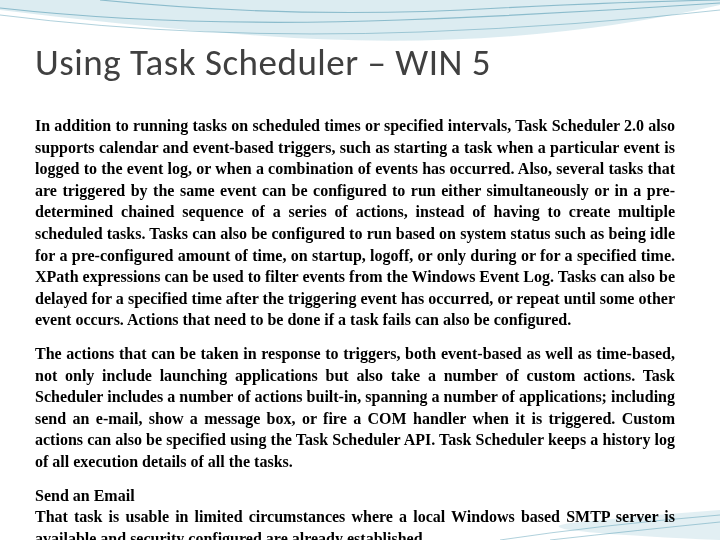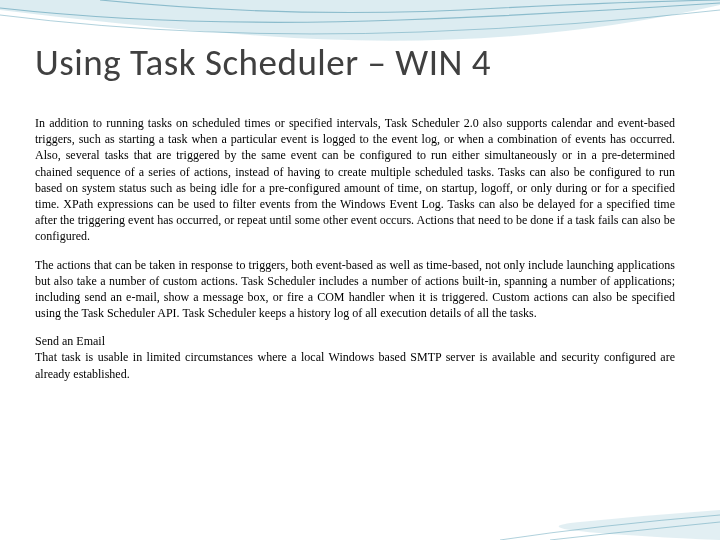--- a/index.html
+++ b/index.html
@@ -36,43 +36,43 @@
     h1 {
       font-family: 'Calibri Light', 'Segoe UI Light', Calibri, sans-serif;
       font-weight: 300;
       font-size: 37px;
       color: #404040;
       margin: 0 0 30px 0;
       letter-spacing: 0.5px;
     }
     p {
       font-family: Georgia, 'Times New Roman', serif;
-      font-size: 12px;
+      font-size: 16px;
       line-height: 1.35;
       color: #000000;
       margin: 0 10px 12px 0;
       text-align: justify;
-      font-weight: normal;
+      font-weight: bold;
     }
   </style>
 </head>
 <body>
 
 <svg class="swoosh-top" viewBox="0 0 720 120" preserveAspectRatio="none">
   <path d="M 0,0 L 720,0 L 720,5 Q 500,55 250,35 Q 120,25 0,10 Z" fill="#c5e0e8" opacity="0.6"></path>
   <path d="M 100,0 Q 300,20 500,8 Q 620,2 720,0" fill="none" stroke="#3a8ba8" stroke-width="1.2" opacity="0.5"></path>
   <path d="M 0,8 Q 180,28 400,20 Q 560,14 720,3" fill="none" stroke="#3a8ba8" stroke-width="1.2" opacity="0.5"></path>
   <path d="M 0,15 Q 200,40 420,32 Q 580,26 720,10" fill="none" stroke="#3a8ba8" stroke-width="1" opacity="0.4"></path>
 </svg>
 
 <svg class="swoosh-bottom" viewBox="0 0 720 80" preserveAspectRatio="none">
   <path d="M 720,80 L 720,50 Q 650,55 580,62 Q 500,70 720,80 Z" fill="#c5e0e8" opacity="0.5"></path>
   <path d="M 500,80 Q 600,65 720,55" fill="none" stroke="#3a8ba8" stroke-width="1" opacity="0.4"></path>
   <path d="M 550,80 Q 640,70 720,62" fill="none" stroke="#3a8ba8" stroke-width="1" opacity="0.4"></path>
 </svg>
 
 <div class="content">
-  <h1>Using Task Scheduler – WIN 4</h1>
+  <h1>Using Task Scheduler – WIN 5</h1>
   <p>In addition to running tasks on scheduled times or specified intervals, Task Scheduler 2.0 also supports calendar and event-based triggers, such as starting a task when a particular event is logged to the event log, or when a combination of events has occurred. Also, several tasks that are triggered by the same event can be configured to run either simultaneously or in a pre-determined chained sequence of a series of actions, instead of having to create multiple scheduled tasks. Tasks can also be configured to run based on system status such as being idle for a pre-configured amount of time, on startup, logoff, or only during or for a specified time. XPath expressions can be used to filter events from the Windows Event Log. Tasks can also be delayed for a specified time after the triggering event has occurred, or repeat until some other event occurs. Actions that need to be done if a task fails can also be configured.</p>
   <p>The actions that can be taken in response to triggers, both event-based as well as time-based, not only include launching applications but also take a number of custom actions. Task Scheduler includes a number of actions built-in, spanning a number of applications; including send an e-mail, show a message box, or fire a COM handler when it is triggered. Custom actions can also be specified using the Task Scheduler API. Task Scheduler keeps a history log of all execution details of all the tasks.</p>
   <p style="white-space: pre-line;">Send an Email
 That task is usable in limited circumstances where a local Windows based SMTP server is available and security configured are already established.</p>
 </div>
 
 </body></html>

